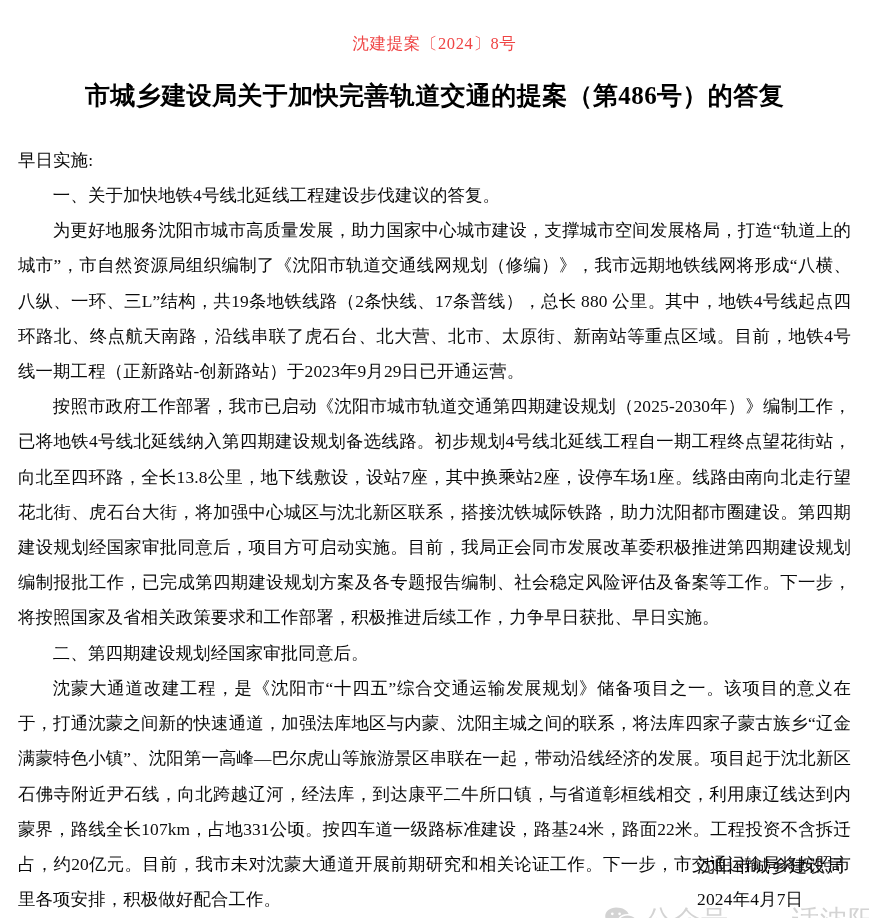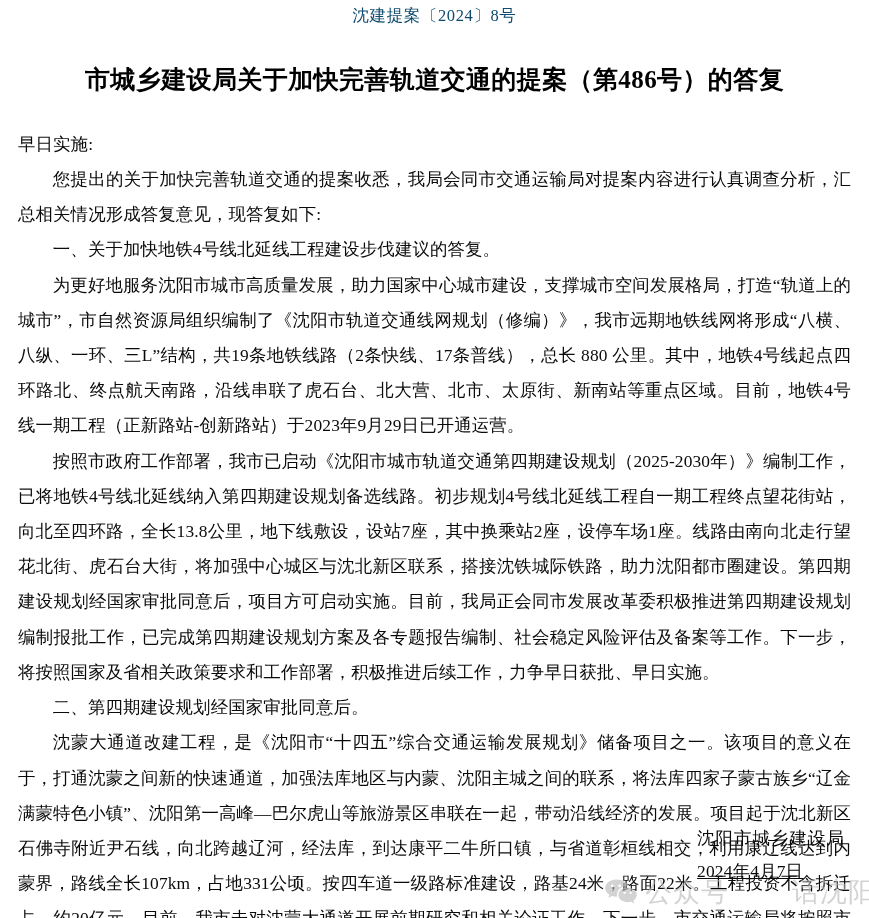--- a/index.html
+++ b/index.html
@@ -22,33 +22,33 @@
     height: 918px;
     box-sizing: border-box;
     padding: 0 18px;
   }
 
   
   .doc-number {
     text-align: center;
     font-size: 16.5px;
     letter-spacing: 0.6px;
-    margin-top: 4px;
+    margin-top: 32px;
     line-height: 1.4;
-    color: #0c4a6e;
+    color: #ef4444;
     white-space: nowrap;
   }
 
   
   .doc-title {
     text-align: center;
     font-size: 25px;
     font-weight: bold;
     letter-spacing: 0.4px;
-    margin-top: 36px;
+    margin-top: 24px;
     line-height: 1.35;
     color: #000;
     white-space: nowrap;
   }
 
   
   .body-block {
     margin-top: 30px;
     font-size: 17.4px;
     line-height: 35.2px;
@@ -72,21 +72,21 @@
     position: absolute;
     right: 24px;
     bottom: 34px;
     text-align: left;
     font-size: 17.4px;
     line-height: 33px;
     letter-spacing: 1.1px;
     color: #0a0a0a;
   }
   .sign-org { white-space: nowrap; }
-  .sign-date { white-space: nowrap; letter-spacing: 0.2px; text-decoration: underline; }
+  .sign-date { white-space: nowrap; letter-spacing: 0.2px; }
 
   
   .watermark {
     position: absolute;
     left: 604px;
     bottom: 12px;
     display: flex;
     align-items: center;
     gap: 7px;
     pointer-events: none;
@@ -113,21 +113,20 @@
 <body>
 
 <div class="page">
 
   <div class="doc-number">沈建提案〔2024〕8号</div>
 
   <div class="doc-title">市城乡建设局关于加快完善轨道交通的提案（第486号）的答复</div>
 
   <div class="body-block">
     <p class="para no-indent">早日实施:</p>
-    <p class="para">您提出的关于加快完善轨道交通的提案收悉，我局会同市交通运输局对提案内容进行认真调查分析，汇总相关情况形成答复意见，现答复如下:</p>
     <p class="para">一、关于加快地铁4号线北延线工程建设步伐建议的答复。</p>
     <p class="para">为更好地服务沈阳市城市高质量发展，助力国家中心城市建设，支撑城市空间发展格局，打造“轨道上的城市”，市自然资源局组织编制了《沈阳市轨道交通线网规划（修编）》，我市远期地铁线网将形成“八横、八纵、一环、三L”结构，共19条地铁线路（2条快线、17条普线），总长 880 公里。其中，地铁4号线起点四环路北、终点航天南路，沿线串联了虎石台、北大营、北市、太原街、新南站等重点区域。目前，地铁4号线一期工程（正新路站-创新路站）于2023年9月29日已开通运营。</p>
     <p class="para">按照市政府工作部署，我市已启动《沈阳市城市轨道交通第四期建设规划（2025-2030年）》编制工作，已将地铁4号线北延线纳入第四期建设规划备选线路。初步规划4号线北延线工程自一期工程终点望花街站，向北至四环路，全长13.8公里，地下线敷设，设站7座，其中换乘站2座，设停车场1座。线路由南向北走行望花北街、虎石台大街，将加强中心城区与沈北新区联系，搭接沈铁城际铁路，助力沈阳都市圈建设。第四期建设规划经国家审批同意后，项目方可启动实施。目前，我局正会同市发展改革委积极推进第四期建设规划编制报批工作，已完成第四期建设规划方案及各专题报告编制、社会稳定风险评估及备案等工作。下一步，将按照国家及省相关政策要求和工作部署，积极推进后续工作，力争早日获批、早日实施。</p>
     <p class="para">二、第四期建设规划经国家审批同意后。</p>
     <p class="para">沈蒙大通道改建工程，是《沈阳市“十四五”综合交通运输发展规划》储备项目之一。该项目的意义在于，打通沈蒙之间新的快速通道，加强法库地区与内蒙、沈阳主城之间的联系，将法库四家子蒙古族乡“辽金满蒙特色小镇”、沈阳第一高峰—巴尔虎山等旅游景区串联在一起，带动沿线经济的发展。项目起于沈北新区石佛寺附近尹石线，向北跨越辽河，经法库，到达康平二牛所口镇，与省道彰桓线相交，利用康辽线达到内蒙界，路线全长107km，占地331公顷。按四车道一级路标准建设，路基24米，路面22米。工程投资不含拆迁占，约20亿元。目前，我市未对沈蒙大通道开展前期研究和相关论证工作。下一步，市交通运输局将按照市里各项安排，积极做好配合工作。</p>
 
   </div>
 
   <div class="sign-block">
     <div class="sign-org">沈阳市城乡建设局</div>

